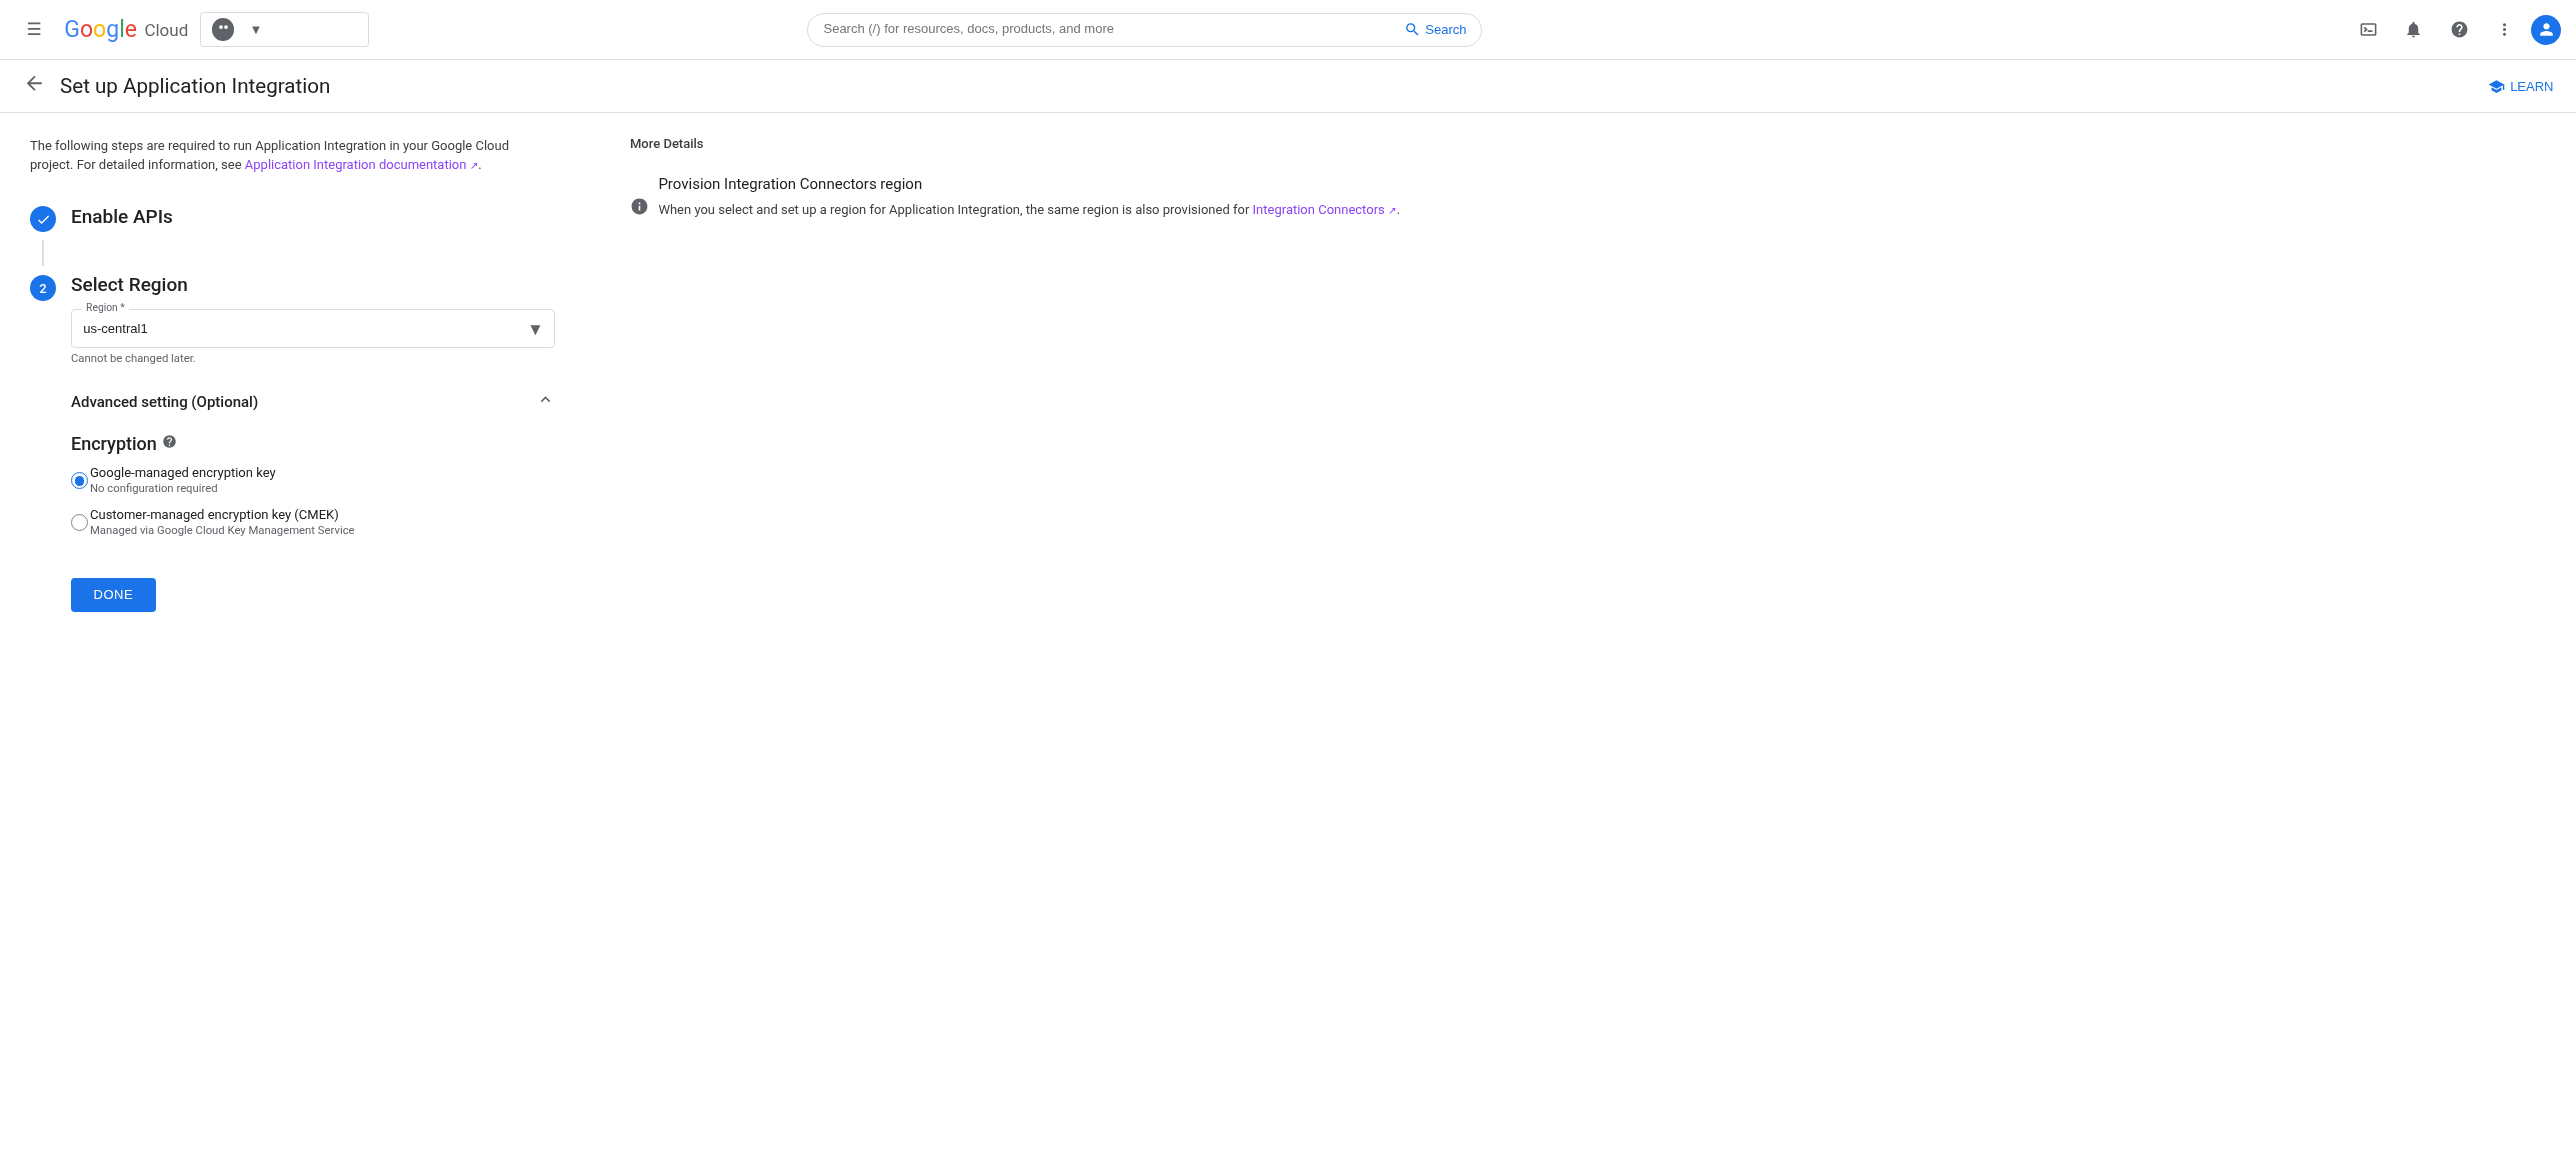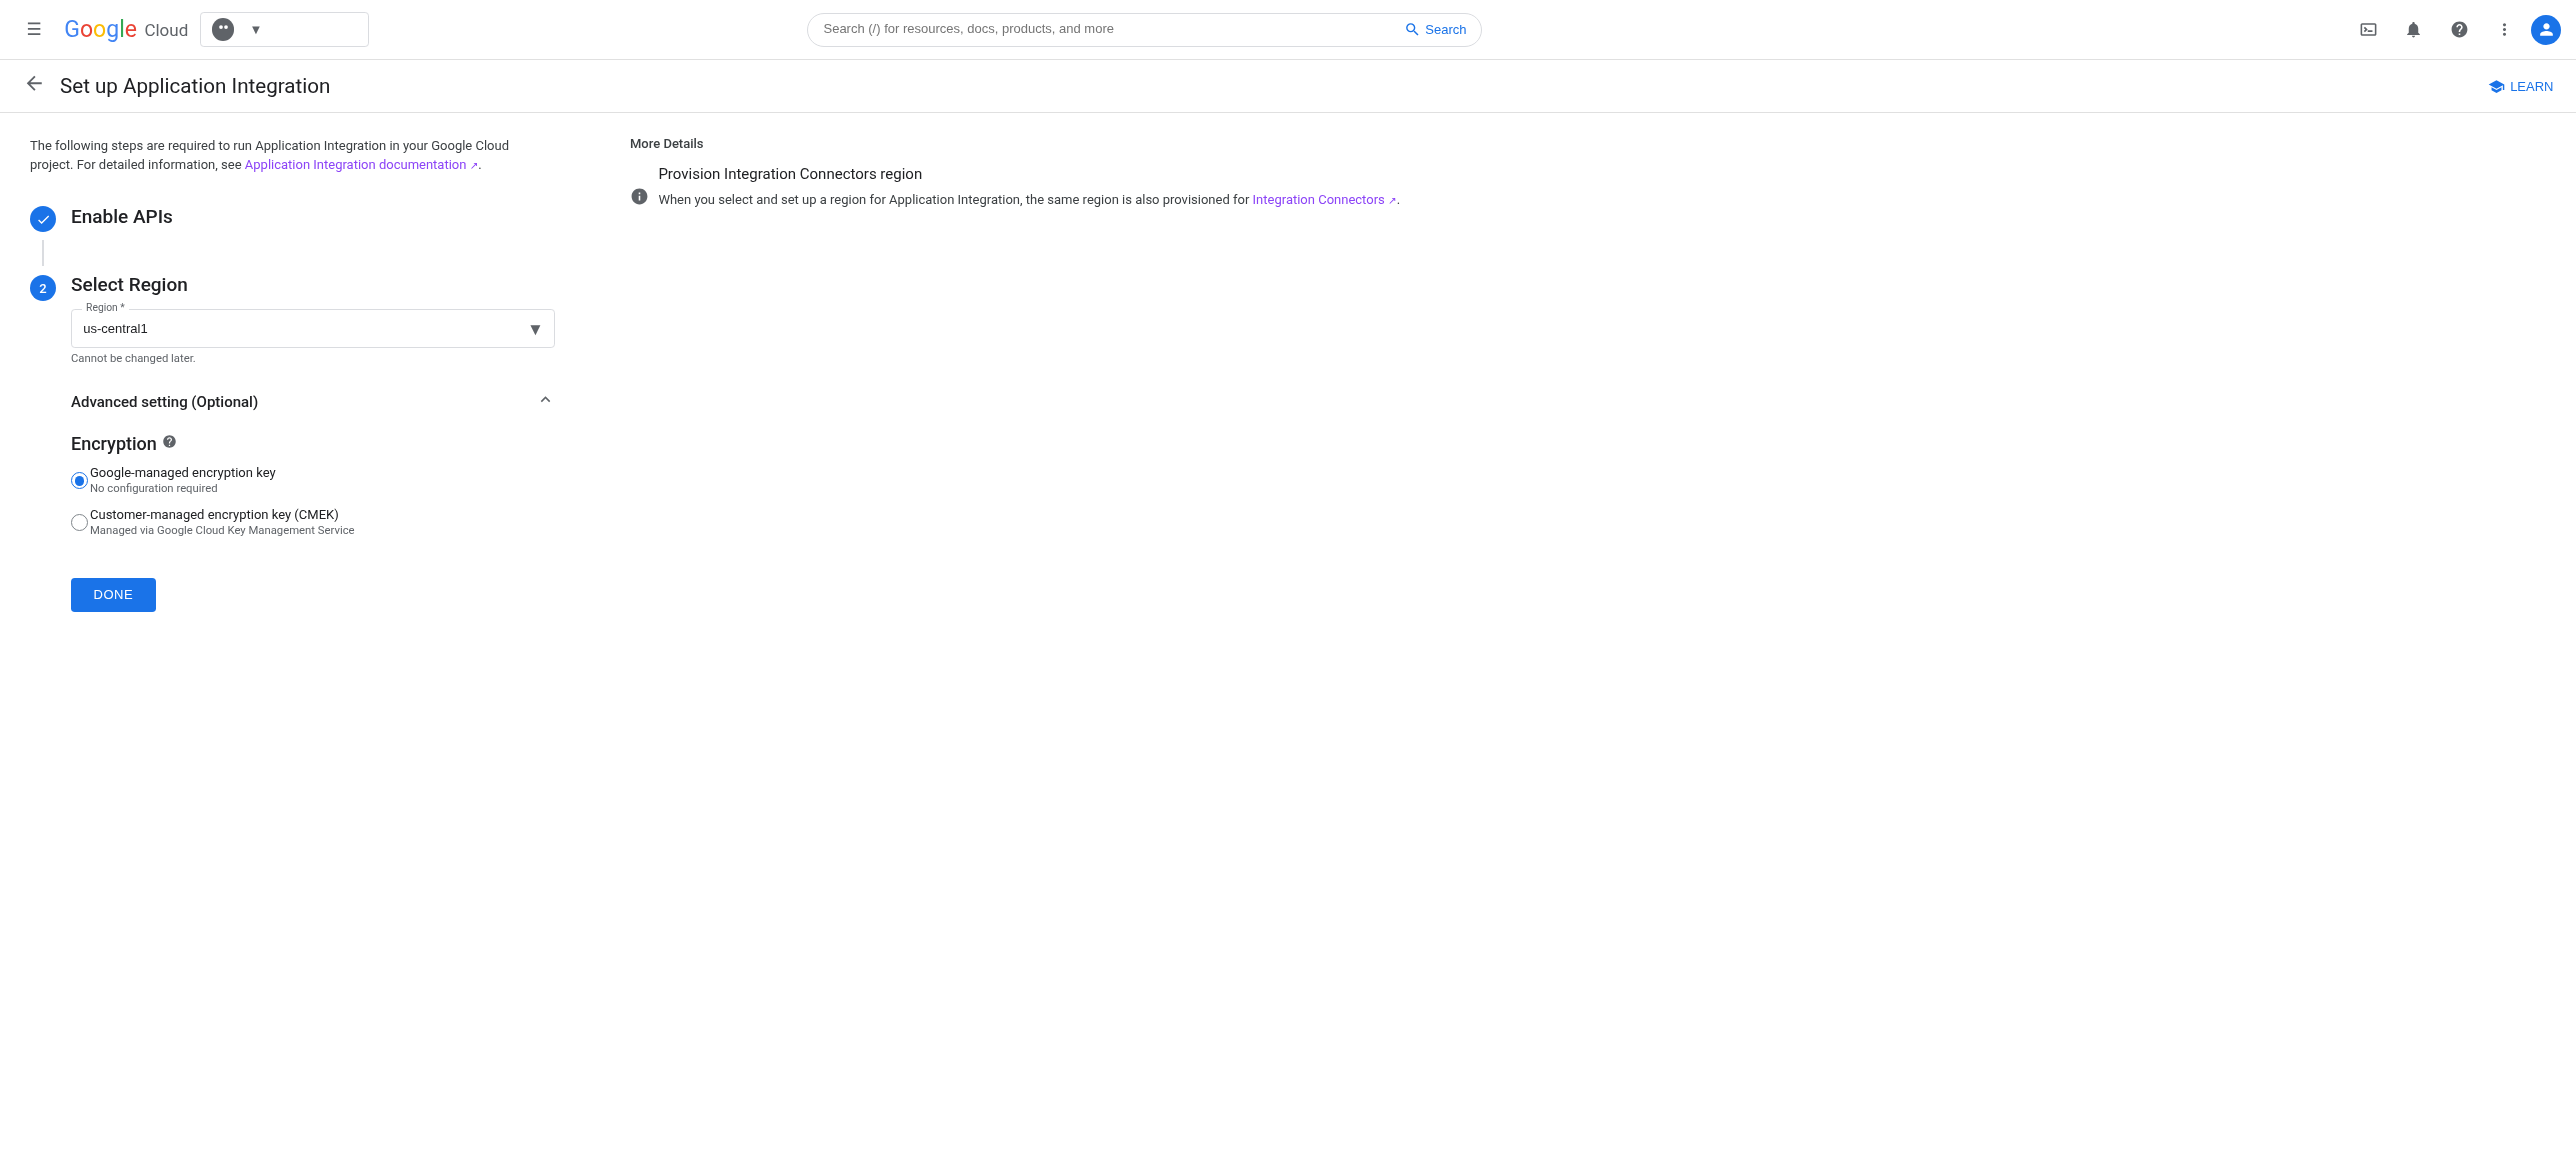--- a/index.html
+++ b/index.html
@@ -181,21 +181,21 @@
     .done-btn {
       margin-top: 30px;
       background: #1a73e8; color: white;
       border: none; border-radius: 3.8px;
       padding: 9.4px 22.5px; font-size: 13px; font-weight: 500;
       cursor: pointer;
       letter-spacing: 0.5px;
     }
 
     
-    .more-details-title { font-size: 13px; font-weight: 500; color: #3c4043; margin-bottom: 14px; }
+    .more-details-title { font-size: 13px; font-weight: 500; color: #3c4043; margin-bottom: 24px; }
     .provision-card {
       display: flex; align-items: flex-end; gap: 9.4px;
     }
     .info-icon { color: #5f6368; font-size: 17px; flex-shrink: 0; margin-top: 0.9px; }
     .provision-title { font-size: 15px; font-weight: 400; color: #202124; margin-bottom: 7.5px; }
     .provision-desc { font-size: 13px; color: #3c4043; line-height: 1.5; }
     .provision-link { color: #8c44f7; text-decoration: none; }
   </style>
 </head>
 <body>

